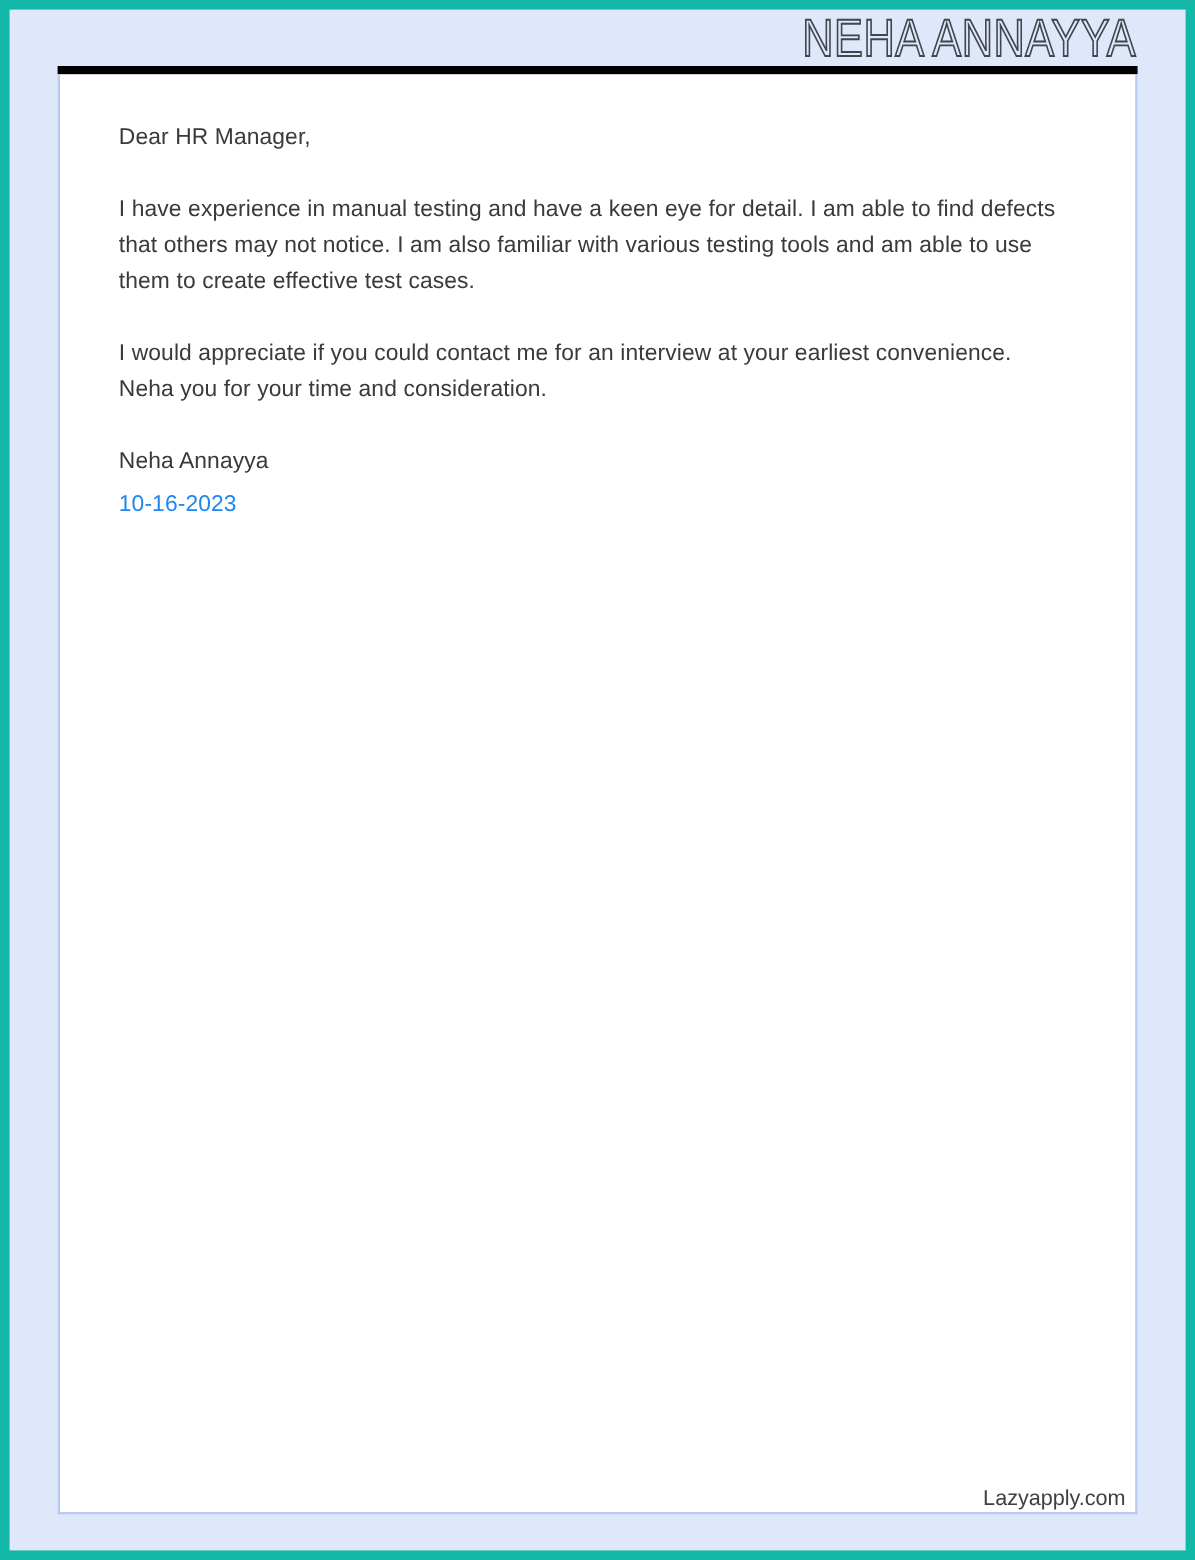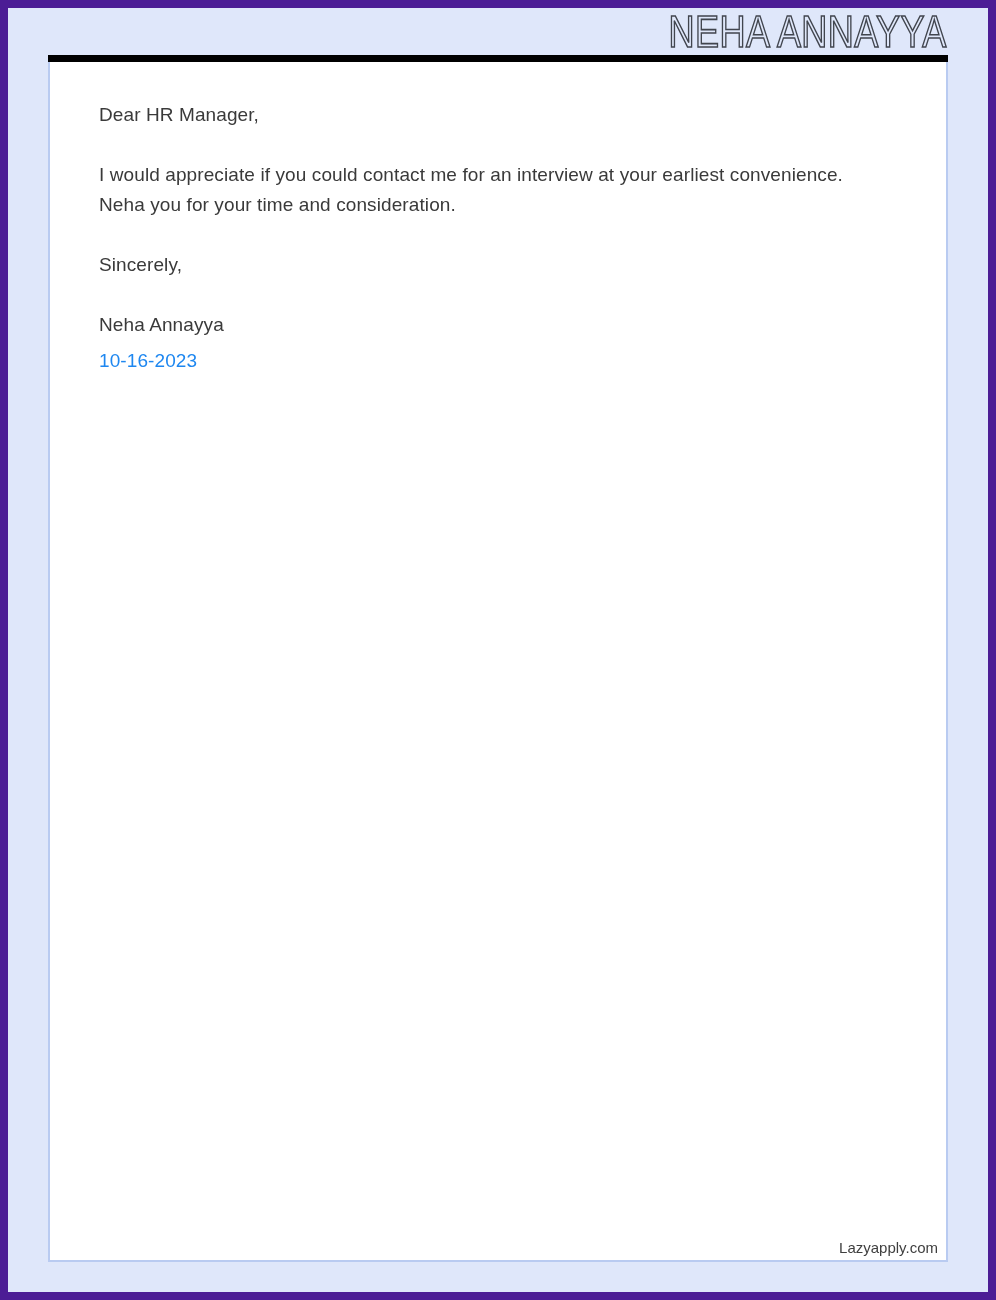--- a/index.html
+++ b/index.html
@@ -4,21 +4,21 @@
 <style>
   * { margin: 0; padding: 0; box-sizing: border-box; }
   html, body { width: 996px; height: 1300px; }
   body {
     font-family: "Liberation Sans", sans-serif;
     background: #ffffff;
   }
   .frame {
     width: 996px;
     height: 1300px;
-    background: #4c1d95;
+    background: #14b8a6;
     padding: 8px;
   }
   .canvas {
     position: relative;
     width: 100%;
     height: 100%;
     background: #dfe7fa;
   }
   .letterhead {
     position: absolute;
@@ -72,21 +72,21 @@
     color: #1e87f0;
     font-size: 19px;
     line-height: 30px;
     text-decoration: none;
     cursor: pointer;
   }
   .watermark {
     position: absolute;
     right: 8px;
     bottom: 3px;
-    font-size: 15px;
+    font-size: 18px;
     line-height: 18px;
     color: #3f3f3f;
     margin-top: 13px;
   }
 </style>
 </head>
 <body>
 
 <div class="frame">
   <div class="canvas">
@@ -96,25 +96,25 @@
     </svg>
 
     <div class="top-bar"></div>
 
     <div class="sheet">
       <div class="letter-body">
 
         <p class="salutation">Dear HR Manager,</p>
 
 
+        <p>I have experience in manual testing and have a keen eye for detail. I am able to find defects that others may not notice. I am also familiar with various testing tools and am able to use them to create effective test cases.</p>
 
 
         <p>I would appreciate if you could contact me for an interview at your earliest convenience. Neha you for your time and consideration.</p>
 
-        <p>Sincerely,</p>
 
         <p>Neha Annayya</p>
 
         <a class="letter-date">10-16-2023</a>
       </div>
 
       <div class="watermark">Lazyapply.com</div>
     </div>
 
   </div>

